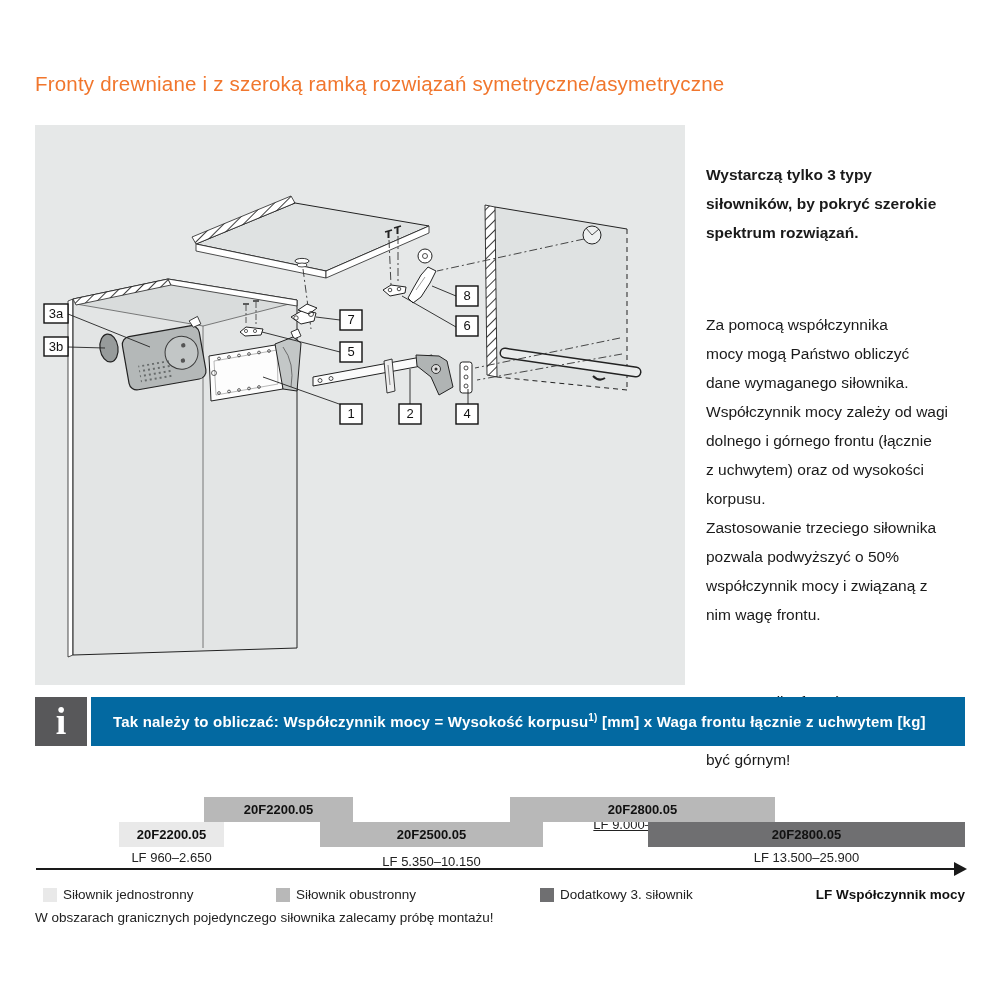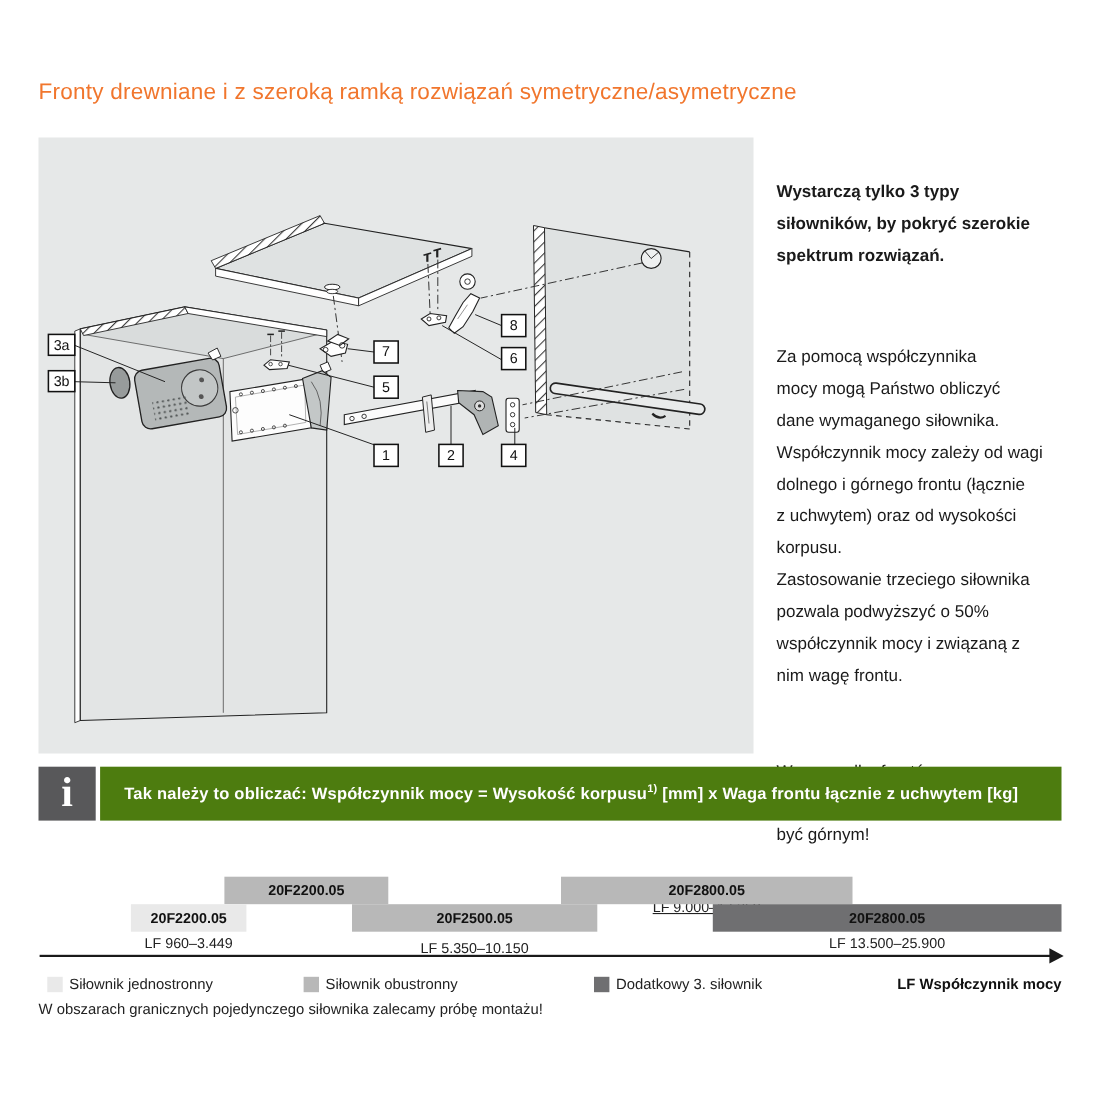--- a/index.html
+++ b/index.html
@@ -14,21 +14,21 @@
   .diagram-panel{left:35px;top:125px;width:650px;height:560px;background:#e6e8e8;}
   
   .side-col{left:706px;top:131px;width:264px;font-size:15.5px;line-height:29px;white-space:pre-line;}
   .side-col .heading{font-weight:bold;margin:0 0 34px 0;}
   .side-col p{margin:0;}
   .side-col p.second{margin-top:29px;}
   
   .infobar-ibox{left:35px;top:697px;width:52px;height:49px;background:#58585a;
     color:#fff;text-align:center;font-family:"Liberation Serif",serif;
     font-weight:bold;font-size:38px;line-height:48px;}
-  .infobar-main{left:91px;top:697px;width:874px;height:49px;background:#4d7c0f;
+  .infobar-main{left:91px;top:697px;width:874px;height:49px;background:#0369a1;
     color:#fff;display:flex;align-items:center;padding-left:22px;box-sizing:border-box;
     font-size:15px;font-weight:bold;letter-spacing:.2px;}
   .infobar-main sup{font-size:10px;vertical-align:super;line-height:0;}
   
   .rangelabel{font-size:13px;color:#222;text-align:center;height:16px;line-height:16px;}
   .bar{height:25px;line-height:25px;text-align:center;font-size:13px;font-weight:bold;color:#111;}
   .bar-light{background:#e9e9e9;}
   .bar-medium{background:#b8b8b8;}
   .bar-dark{background:#6f6f71;}
   .axis-line{left:36px;top:868px;width:920px;height:2px;background:#1a1a1a;}
@@ -262,21 +262,21 @@
 <div class="abs rangelabel" style="left:204px;top:779px;width:149px;margin-top:15px;">LF 2.600–5.500</div>
 <div class="abs rangelabel" style="left:510px;top:817px;width:265px;text-decoration:underline;">LF 9.000–17.250</div>
 
 <div class="abs bar bar-medium" style="left:204px;top:797px;width:149px;">20F2200.05</div>
 <div class="abs bar bar-medium" style="left:510px;top:797px;width:265px;">20F2800.05</div>
 
 <div class="abs bar bar-light" style="left:119px;top:822px;width:105px;">20F2200.05</div>
 <div class="abs bar bar-medium" style="left:320px;top:822px;width:223px;">20F2500.05</div>
 <div class="abs bar bar-dark" style="left:648px;top:822px;width:317px;">20F2800.05</div>
 
-<div class="abs rangelabel" style="left:119px;top:850px;width:105px;">LF 960–3.449</div>
+<div class="abs rangelabel" style="left:119px;top:850px;width:105px;">LF 960–2.650</div>
 <div class="abs rangelabel" style="left:320px;top:854px;width:223px;">LF 5.350–10.150</div>
 <div class="abs rangelabel" style="left:648px;top:850px;width:317px;">LF 13.500–25.900</div>
 
 <div class="abs axis-line"></div>
 <div class="abs axis-head"></div>
 
 <div class="abs legend-item" style="left:43px;">
   <span class="swatch sw-light"></span>
   <span>Siłownik jednostronny</span>
 </div>

